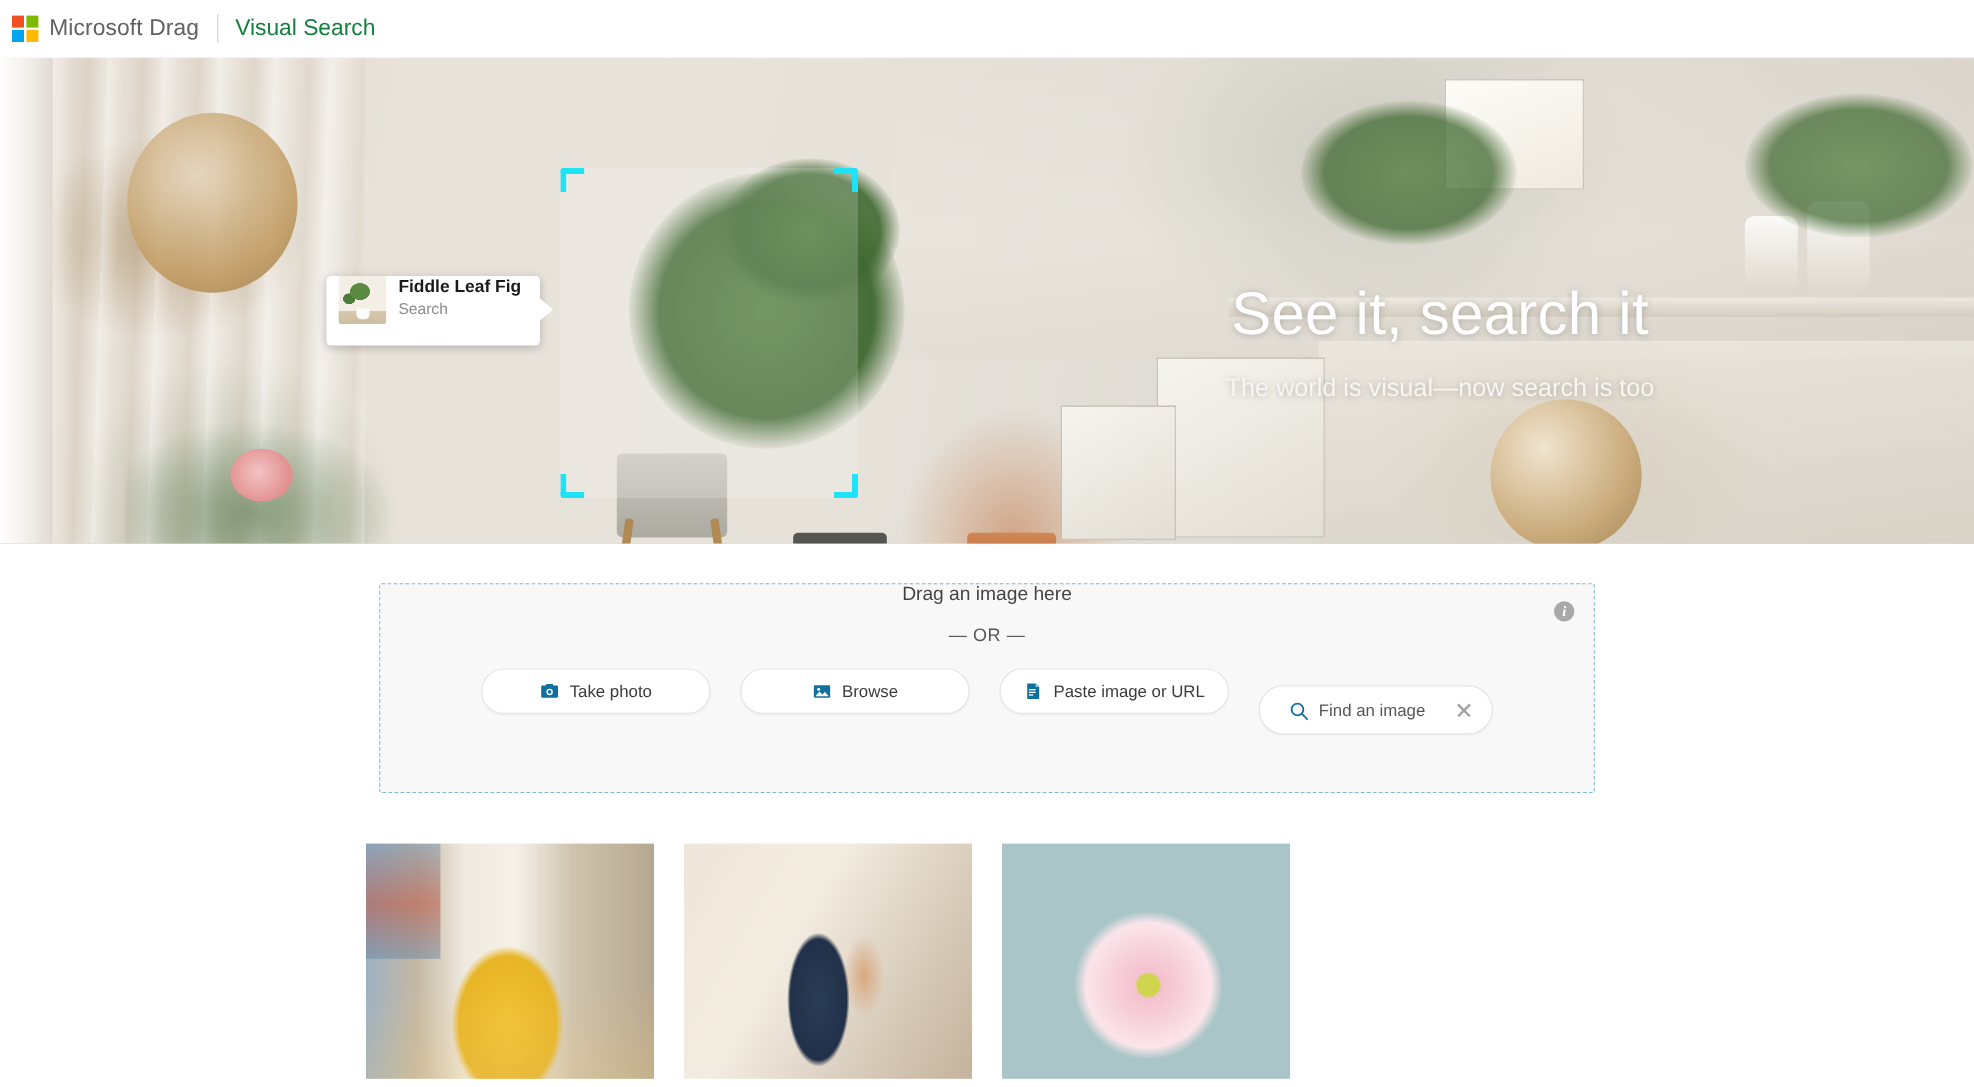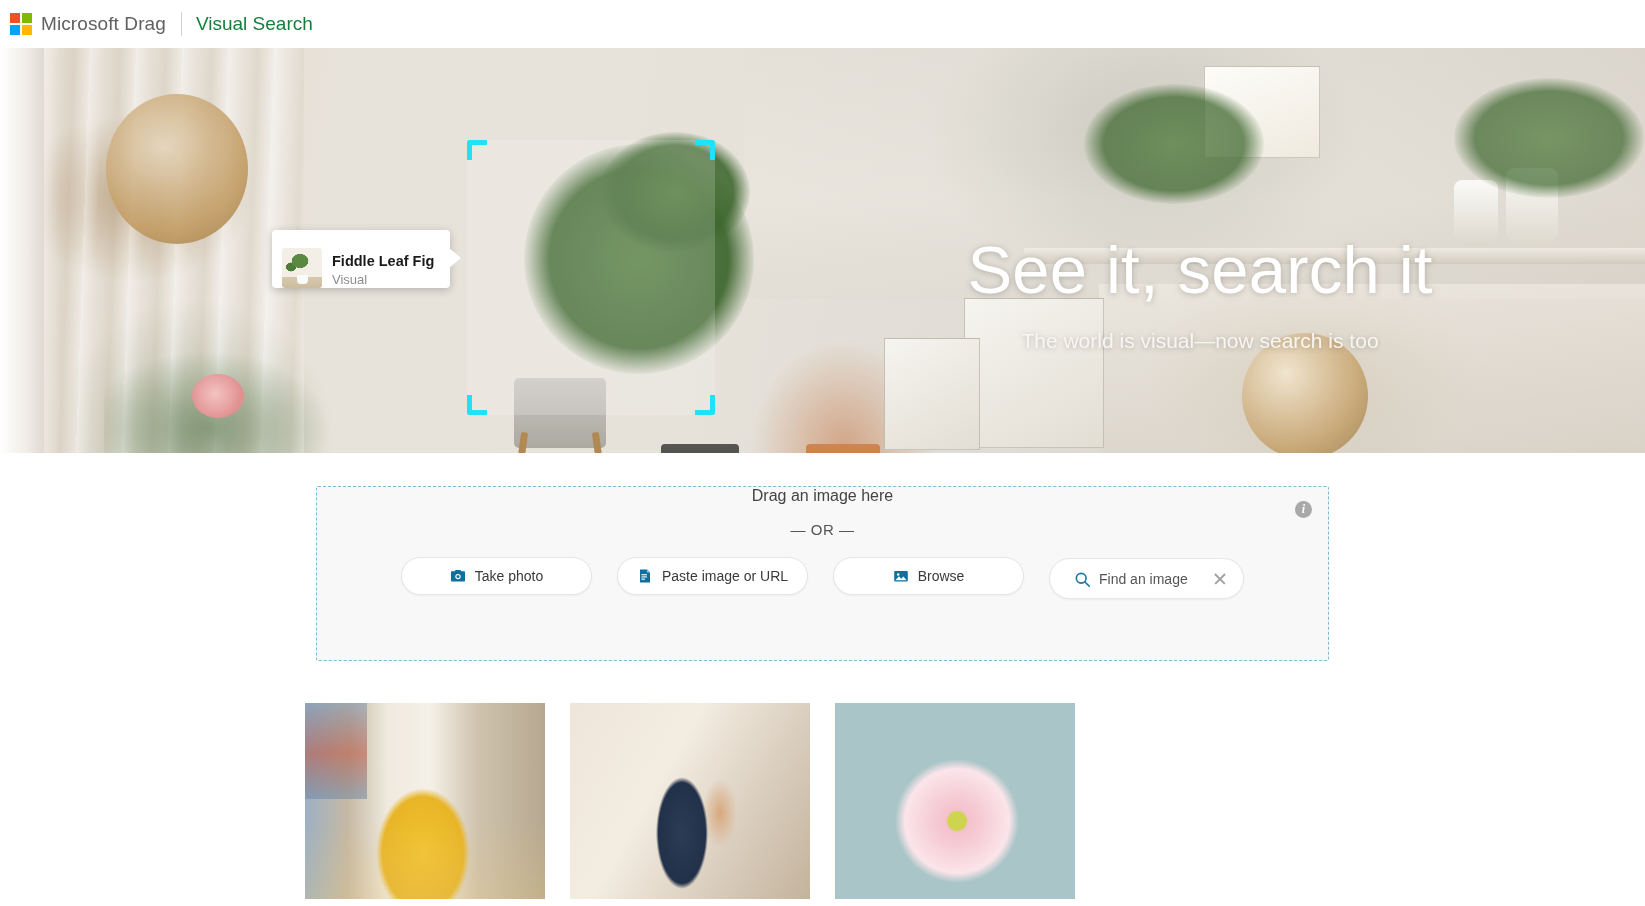--- a/index.html
+++ b/index.html
@@ -178,21 +178,21 @@
   .corner.br { right: 0; bottom: 0; border-right-width: 5px; border-bottom-width: 5px; border-radius: 0 0 3px 0;}
 
   
   .entity-card {
     position: absolute;
     left: 272px; top: 182px;
     width: 178px; height: 58px;
     background: #ffffff;
     border-radius: 4px;
     box-shadow: 0 2px 8px rgba(0,0,0,.22);
-    display: flex; align-items: flex-end;
+    display: flex; align-items: flex-start;
     padding: 0 10px;
     z-index: 14;
   }
   .entity-card:after {
     content: "";
     position: absolute; right: -11px; top: 18px;
     width: 0; height: 0;
     border-top: 10px solid transparent;
     border-bottom: 10px solid transparent;
     border-left: 12px solid #ffffff;
@@ -220,21 +220,21 @@
   
   .hero-copy {
     position: absolute;
     right: 0; left: 0; top: 188px;
     text-align: center;
     z-index: 15;
     pointer-events: none;
   }
   .hero-copy-inner { margin-left: 820px; width: 760px; }
   .hero-title {
-    font-size: 67px;
+    font-size: 50px;
     font-weight: 300;
     color: #ffffff;
     letter-spacing: .2px;
     line-height: 1;
     text-shadow: 0 1px 6px rgba(90,80,70,.35);
   }
   .hero-sub {
     margin-top: 26px;
     font-size: 21px;
     font-weight: 400;
@@ -274,21 +274,21 @@
     font-size: 14px; color: #3a3a3a;
     box-shadow: 0 1px 2px rgba(0,0,0,.05);
     cursor: pointer;
   }
   .pill.search-pill {
     min-width: 195px;
     height: 41px;
     border-radius: 21px;
     justify-content: flex-start;
     padding-left: 24px;
-    margin-top: 1px;
+    margin-top: 14px;
     position: relative;
   }
   .pill.search-pill .pill-label { color: #555; }
   .clear-x {
     position: absolute; right: 16px; top: 50%; transform: translateY(-50%);
     width: 14px; height: 14px; opacity: .55; cursor: pointer;
   }
   .clear-x:before, .clear-x:after {
     content: ""; position: absolute; left: 0; top: 6px;
     width: 14px; height: 1.6px; background: #555;
@@ -400,21 +400,21 @@
     <span class="corner tl"></span>
     <span class="corner tr"></span>
     <span class="corner bl"></span>
     <span class="corner br"></span>
   </div>
 
   <div class="entity-card">
     <div class="entity-thumb"></div>
     <div class="entity-meta">
       <div class="entity-title">Fiddle Leaf Fig</div>
-      <div class="entity-sub">Visual</div>
+      <div class="entity-sub">Search</div>
     </div>
   </div>
 
   <div class="hero-copy">
     <div class="hero-copy-inner">
       <div class="hero-title">See it, search it</div>
       <div class="hero-sub">The world is visual—now search is too</div>
     </div>
   </div>
 </div>
@@ -429,46 +429,46 @@
 
       <div class="pill">
         <span class="ico">
           <svg viewBox="0 0 16 16" width="16" height="16" fill="#0f6f9e">
             <path d="M5.6 2h4.8l.9 1.3H14c.55 0 1 .45 1 1v8.2c0 .55-.45 1-1 1H2c-.55 0-1-.45-1-1V4.3c0-.55.45-1 1-1h2.7L5.6 2z"></path>
             <circle cx="8" cy="8.6" r="2.7" fill="#ffffff"></circle>
             <circle cx="8" cy="8.6" r="1.5" fill="#0f6f9e"></circle>
           </svg>
         </span>
         <span class="pill-label">Take photo</span>
+      </div>
+
+      <div class="pill">
+        <span class="ico">
+          <svg viewBox="0 0 16 16" width="16" height="16">
+            <rect x="1.2" y="3" width="13.6" height="10.4" rx="1" fill="#0f6f9e"></rect>
+            <circle cx="5.2" cy="6.4" r="1.25" fill="#ffffff"></circle>
+            <path d="M2.4 12.3l3.5-4.1 2.4 2.6 2.1-2.3 3.2 3.8z" fill="#ffffff"></path>
+          </svg>
+        </span>
+        <span class="pill-label">Browse</span>
       </div>
 
       <div class="pill">
         <span class="ico">
           <svg viewBox="0 0 16 16" width="16" height="16">
             <path d="M3 1.6h7.2L13 4.4v10H3z" fill="#0f6f9e"></path>
             <path d="M9.9 1.6L13 4.6h-3.1z" fill="#8fc6e0"></path>
             <rect x="4.4" y="6.2" width="5.6" height="1.1" fill="#ffffff"></rect>
             <rect x="4.4" y="8.4" width="5.6" height="1.1" fill="#ffffff"></rect>
             <rect x="4.4" y="10.6" width="3.6" height="1.1" fill="#ffffff"></rect>
           </svg>
         </span>
         <span class="pill-label">Paste image or URL</span>
       </div>
 
-      <div class="pill">
-        <span class="ico">
-          <svg viewBox="0 0 16 16" width="16" height="16">
-            <rect x="1.2" y="3" width="13.6" height="10.4" rx="1" fill="#0f6f9e"></rect>
-            <circle cx="5.2" cy="6.4" r="1.25" fill="#ffffff"></circle>
-            <path d="M2.4 12.3l3.5-4.1 2.4 2.6 2.1-2.3 3.2 3.8z" fill="#ffffff"></path>
-          </svg>
-        </span>
-        <span class="pill-label">Browse</span>
-      </div>
-
       <div class="pill search-pill">
         <span class="ico">
           <svg viewBox="0 0 16 16" width="17" height="17">
             <circle cx="6.8" cy="6.8" r="4.6" fill="none" stroke="#1572a1" stroke-width="1.5"></circle>
             <line x1="10.3" y1="10.3" x2="14.4" y2="14.4" stroke="#1572a1" stroke-width="1.5" stroke-linecap="round"></line>
           </svg>
         </span>
         <span class="pill-label">Find an image</span>
         <span class="clear-x"></span>
       </div>

